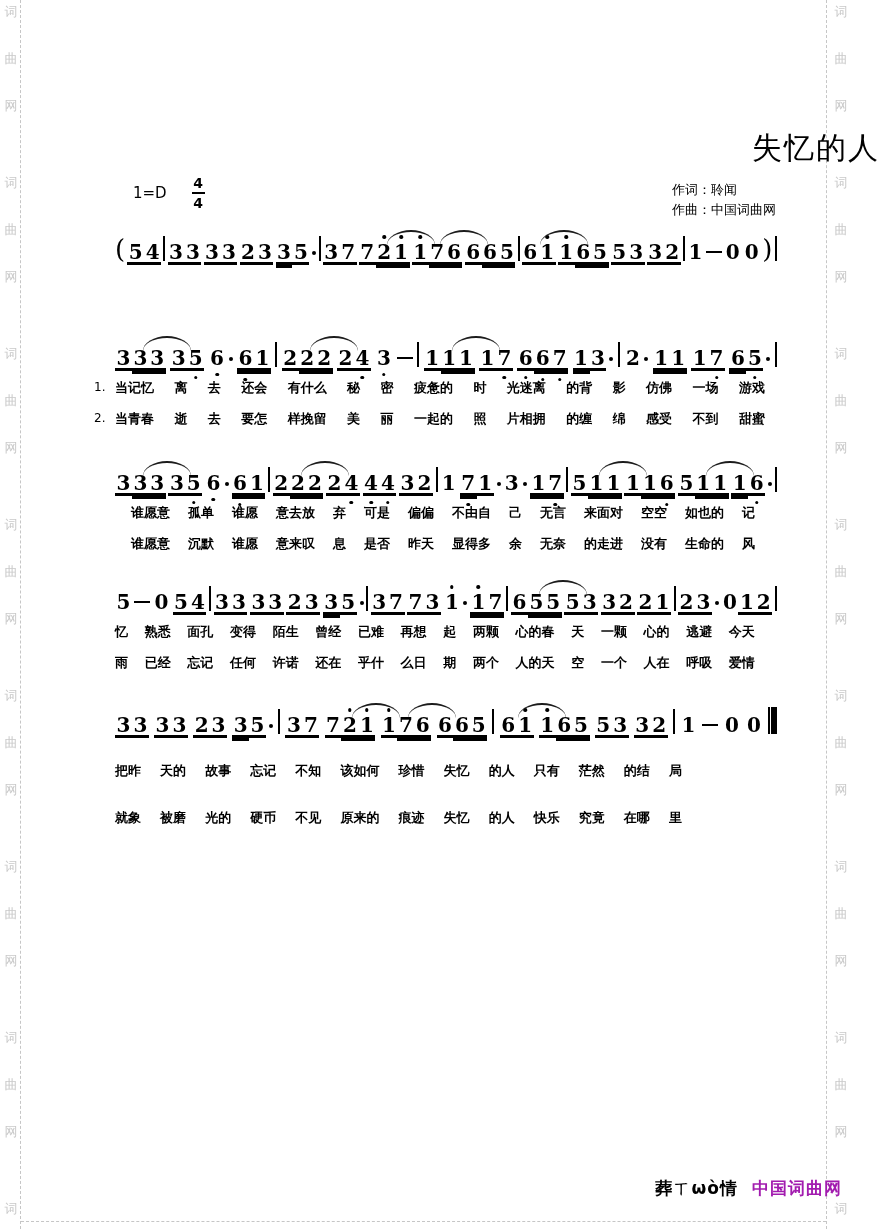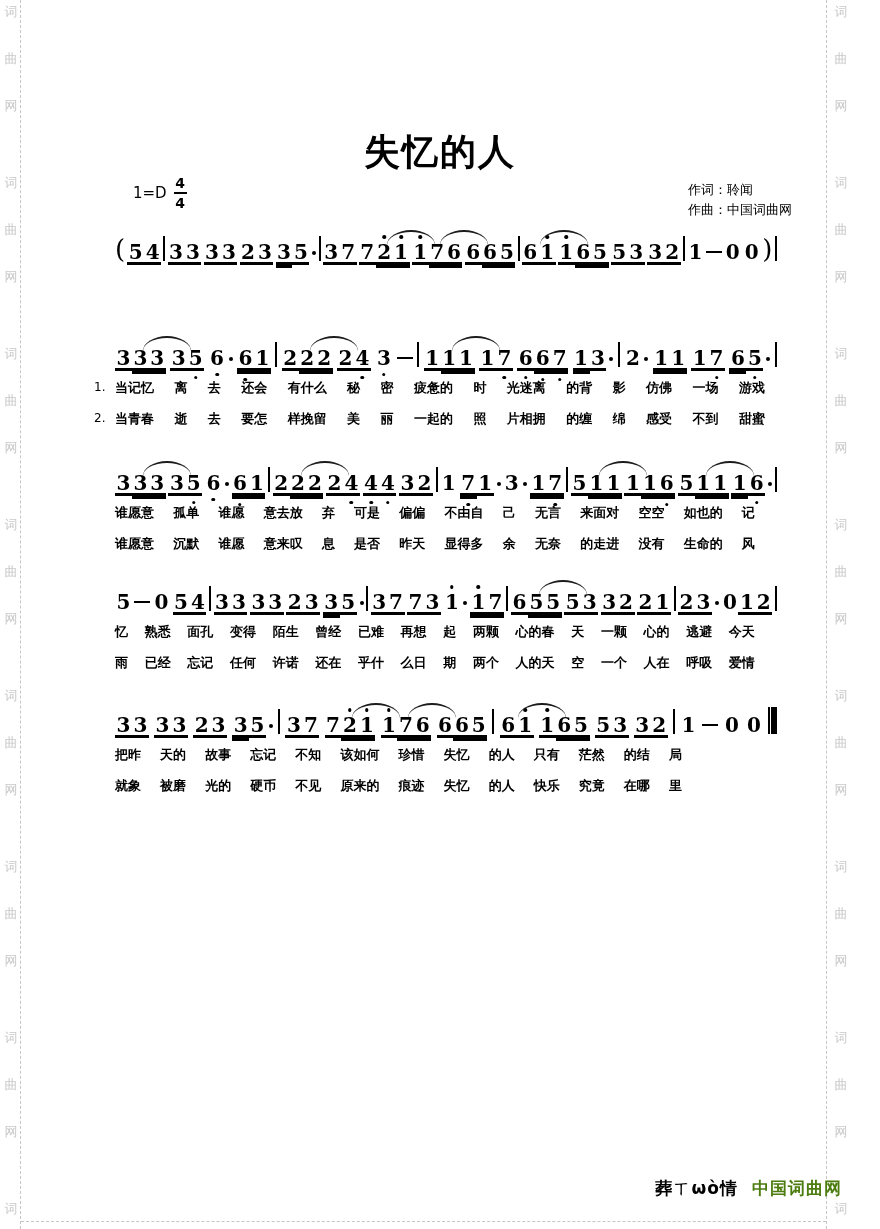--- a/index.html
+++ b/index.html
@@ -12,27 +12,27 @@
   .dash-v.left{left:20px;}
   .dash-v.right{left:826px;}
   .dash-h{position:absolute;left:21px;right:54px;top:1221px;border-top:1px dashed #c6c6c6;}
   .wm-col{position:absolute;top:5px;width:16px;display:flex;flex-direction:column;align-items:center;
     color:#c9c9c9;font-size:13px;line-height:1;font-weight:500;}
   .wm-col.left{left:3px;}
   .wm-col.right{left:833px;}
   .wm-ch{margin-bottom:34px;}
   .wm-ch.wm-gap{margin-bottom:64px;}
   
-  .title{position:absolute;top:128px;left:0;width:100%;text-align:center;
-    font-family:"DejaVu Serif",serif;font-size:36px;font-weight:700;letter-spacing:2px;}
-  .keysig{position:absolute;top:176px;left:133px;display:flex;align-items:center;gap:7px;}
+  .title{position:absolute;top:128px;left:0;width:100%;text-align:right;
+    font-family:"DejaVu Serif",serif;font-size:30px;font-weight:400;letter-spacing:2px;}
+  .keysig{position:absolute;top:176px;left:133px;display:flex;align-items:center;gap:25px;}
   .keysig .prefix{font-size:15px;font-family:"DejaVu Sans",sans-serif;}
   .frac{display:flex;flex-direction:column;align-items:center;font-size:14px;font-weight:600;line-height:1;}
   .frac-line{width:13px;height:1.5px;background:#000;margin:2px 0;}
-  .credits{position:absolute;top:180px;left:688px;font-size:13px;line-height:1.55;font-weight:500;}
+  .credits{position:absolute;top:180px;left:672px;font-size:13px;line-height:1.55;font-weight:500;}
   
   #score .system{position:absolute;left:115px;width:662px;}
   #score .system:nth-child(1){top:226px;}
   #score .system:nth-child(2){top:332px;}
   #score .system:nth-child(3){top:457px;}
   #score .system:nth-child(4){top:576px;}
   #score .system:nth-child(5){top:699px;}
   .notes-row{display:flex;justify-content:space-between;align-items:flex-end;height:36px;}
   .tok{display:inline-flex;align-items:flex-end;position:relative;}
   .digit{position:relative;display:inline-block;font-family:"DejaVu Serif",serif;
@@ -53,23 +53,23 @@
   .bar.bar2{width:9px;height:27px;background:transparent;box-sizing:border-box;
     border-left:2.5px solid #000;border-right:6px solid #000;}
   .dash{width:16px;height:2.5px;background:#000;margin-bottom:9px;}
   .paren{font-size:26px;font-weight:500;line-height:1;font-family:"DejaVu Serif",serif;margin-bottom:0px;}
   
   .lyrics-row{position:relative;display:flex;margin-top:11px;font-size:13px;font-weight:600;}
   .lyrics-row + .lyrics-row{margin-top:13px;}
   .verse-label{position:absolute;left:-21px;top:1px;font-size:12px;font-weight:500;}
   .syls{flex:1;display:flex;justify-content:space-between;}
   .system:nth-child(2) .syls{padding-right:12px;align-items:flex-end;}
-  .system:nth-child(3) .syls{padding-right:22px;}
+  .system:nth-child(3) .syls{padding-right:22px;margin-left:16px;}
   .system:nth-child(4) .syls{padding-right:22px;}
-  .system:nth-child(5) .syls{padding-right:95px;}
+  .system:nth-child(5) .syls{padding-right:95px;margin-top:16px;}
   
   .footer{position:absolute;top:1177px;left:0;width:100%;box-sizing:border-box;padding-right:38px;
     text-align:right;font-size:17px;font-weight:700;letter-spacing:1px;}
   .footer .brand{margin-left:14px;}
 </style>
 </head>
 <body>
 
 <div class="dash-v left"></div>
 <div class="dash-v right"></div>
@@ -682,14 +682,14 @@
           <span class="syl">快乐</span>
           <span class="syl">究竟</span>
           <span class="syl">在哪</span>
           <span class="syl">里</span>
         </span>
       </div>
     </div>
   </div>
 
 <div class="footer">
-  <span>葬ㄒωò情</span><span class="brand" style="color: #4d7c0f;">中国词曲网</span>
+  <span>葬ㄒωò情</span><span class="brand" style="color: #a21caf;">中国词曲网</span>
 </div>
 
 </body></html>

